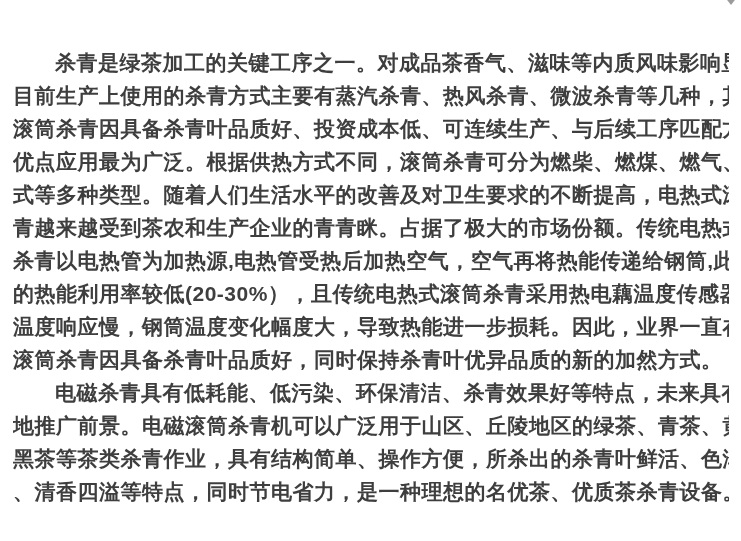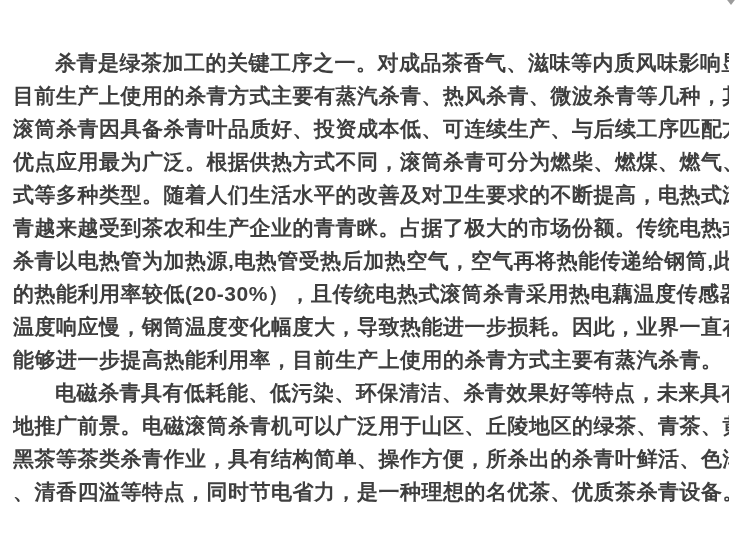--- a/index.html
+++ b/index.html
@@ -57,21 +57,21 @@
   <div class="para">
     <div class="line indent">杀青是绿茶加工的关键工序之一。对成品茶香气、滋味等内质风味影响显著。</div>
     <div class="line">目前生产上使用的杀青方式主要有蒸汽杀青、热风杀青、微波杀青等几种，其中以</div>
     <div class="line">滚筒杀青因具备杀青叶品质好、投资成本低、可连续生产、与后续工序匹配方便等</div>
     <div class="line">优点应用最为广泛。根据供热方式不同，滚筒杀青可分为燃柴、燃煤、燃气、电热</div>
     <div class="line">式等多种类型。随着人们生活水平的改善及对卫生要求的不断提高，电热式滚筒杀</div>
     <div class="line">青越来越受到茶农和生产企业的青青眯。占据了极大的市场份额。传统电热式滚筒</div>
     <div class="line">杀青以电热管为加热源,电热管受热后加热空气，空气再将热能传递给钢筒,此过程</div>
     <div class="line">的热能利用率较低(20-30%），且传统电热式滚筒杀青采用热电藕温度传感器，</div>
     <div class="line">温度响应慢，钢筒温度变化幅度大，导致热能进一步损耗。因此，业界一直在寻找</div>
-    <div class="line">能够进一步提高热能利用率，目前生产上使用的杀青方式主要有蒸汽杀青。</div>
+    <div class="line">滚筒杀青因具备杀青叶品质好，同时保持杀青叶优异品质的新的加然方式。</div>
   </div>
   <div class="para">
     <div class="line indent">电磁杀青具有低耗能、低污染、环保清洁、杀青效果好等特点，未来具有较强</div>
     <div class="line">地推广前景。电磁滚筒杀青机可以广泛用于山区、丘陵地区的绿茶、青茶、黄茶、</div>
     <div class="line">黑茶等茶类杀青作业，具有结构简单、操作方便，所杀出的杀青叶鲜活、色泽翠绿</div>
     <div class="line">、清香四溢等特点，同时节电省力，是一种理想的名优茶、优质茶杀青设备。</div>
   </div>
 </main>
 
 </body></html>

